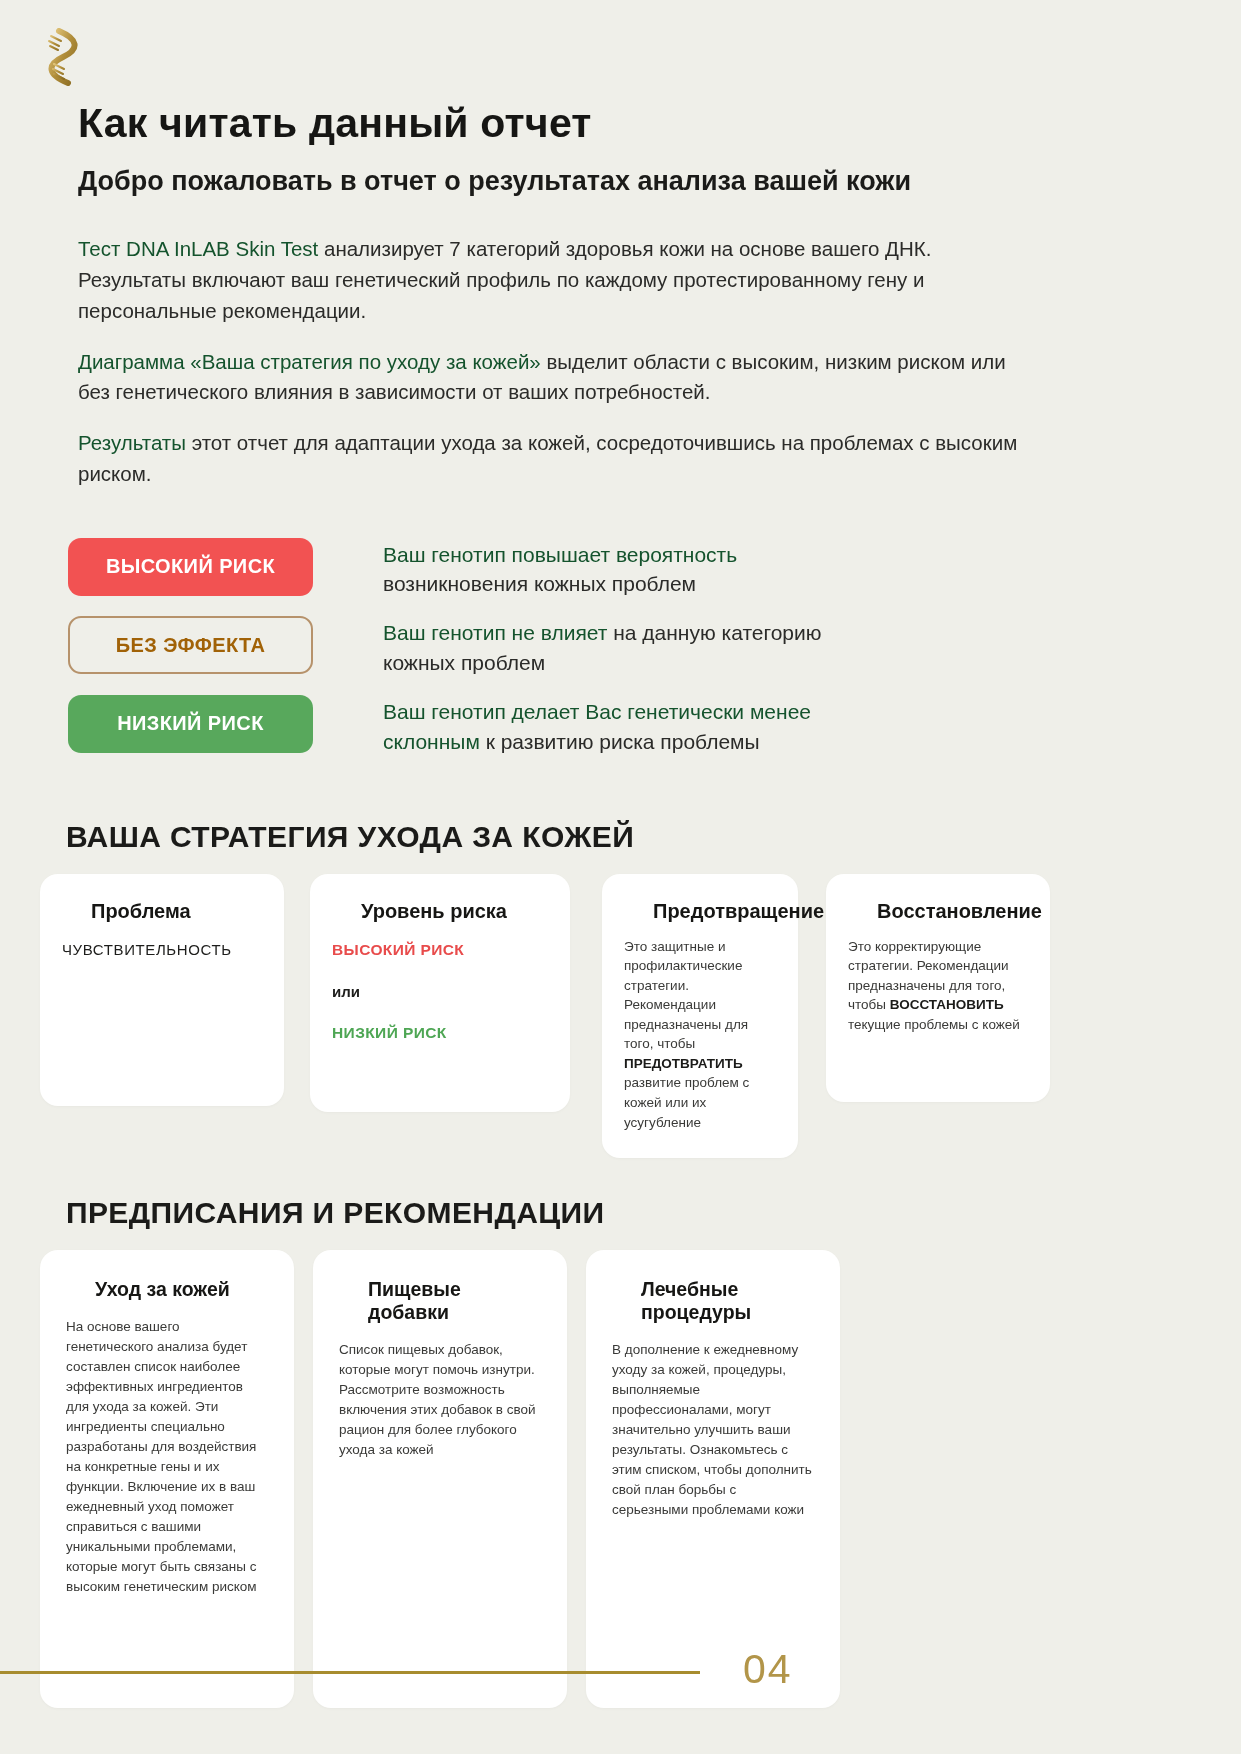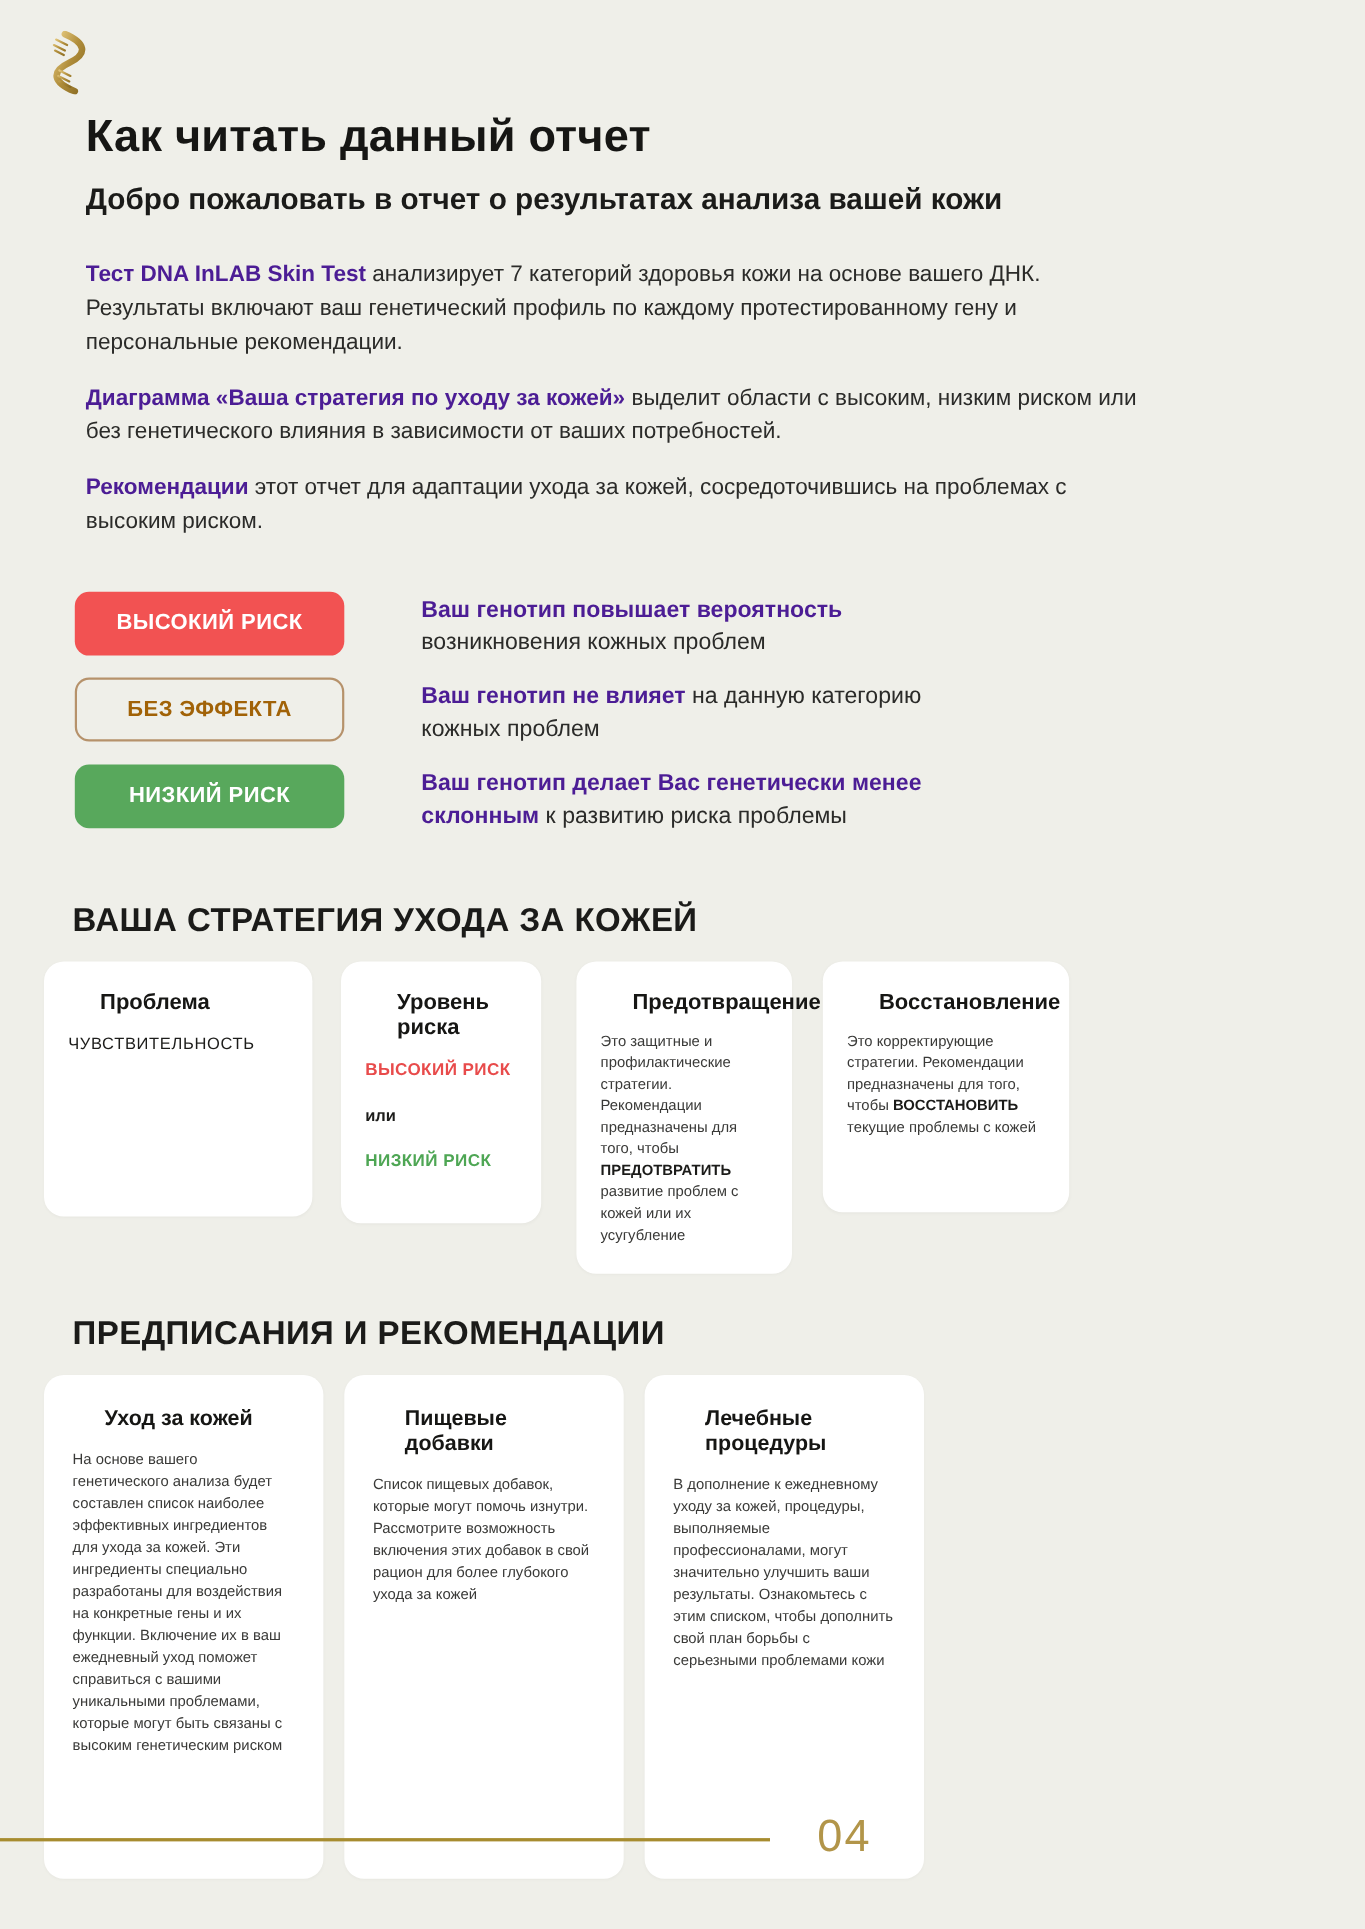--- a/index.html
+++ b/index.html
@@ -8,21 +8,21 @@
     position:relative; width:1241px; height:1754px; margin:0 auto;
     background:#efefe9; overflow:hidden;
     font-family:"Liberation Sans", sans-serif; color:#1d1d1b;
   }
   .logo { position:absolute; top:28px; left:44px; width:42px; height:58px; }
   .header { padding:100px 120px 0 78px; }
   .h1 { font-size:41px; font-weight:800; letter-spacing:0.2px; line-height:1.15; color:#161614; }
   .h2 { margin-top:16px; font-size:27px; font-weight:700; line-height:1.38; max-width:880px; color:#1b1b19; }
   .intro { padding:34px 140px 0 78px; }
   .intro p { font-size:20.5px; line-height:1.5; max-width:960px; color:#2b2b29; margin-bottom:20px; }
-  .intro p b, .legend b { font-weight:700; color:#4c1d95; }
+  .intro p b, .legend b { font-weight:400; color:#14532d; }
   .legend { padding:28px 120px 0 68px; }
   .legend-row { display:flex; align-items:flex-start; margin-bottom:17px; }
   .badge {
     width:245px; min-height:58px; border-radius:13px;
     display:flex; align-items:center; justify-content:center;
     font-size:20px; font-weight:700; letter-spacing:0.4px; flex:none;
   }
   .badge.high { background:#f25252; color:#ffffff; }
   .badge.none { background:transparent; border:2px solid #b6926b; color:#a16207; }
   .badge.low  { background:#58a85c; color:#ffffff; }
@@ -32,21 +32,21 @@
   .st2 { padding:38px 0 0 66px; }
   .cards-row { display:flex; align-items:flex-start; margin:20px 0 0 40px; }
   .card {
     background:#ffffff; border-radius:18px; padding:26px 22px;
     box-shadow:0 1px 3px rgba(0,0,0,0.03);
   }
   .card-title { font-size:20px; font-weight:700; color:#161614; margin-bottom:14px;margin-left:29px; }
   .card-body { font-size:13.5px; line-height:1.45; color:#3a3a38; }
   .card-body b { font-weight:700; color:#1b1b19; }
   .c-problem { width:244px; min-height:232px; margin-right:26px; }
-  .c-risk    { width:182px; min-height:238px; margin-right:32px; }
+  .c-risk    { width:260px; min-height:238px; margin-right:32px; }
   .c-prev    { width:196px; min-height:238px; margin-right:28px; }
   .c-rest    { width:224px; min-height:228px; }
   .problem-value { font-size:15px; letter-spacing:0.6px; color:#1d1d1b; margin-top:18px; }
   .risk-high { font-size:15.5px; font-weight:700; letter-spacing:0.4px; color:#e84b4b; margin-top:18px; }
   .risk-or { font-size:15px; font-weight:700; color:#1d1d1b; margin-top:24px; }
   .risk-low { font-size:15.5px; font-weight:700; letter-spacing:0.4px; color:#4ea654; margin-top:24px; }
   .rx-card { width:254px; min-height:458px; padding:28px 26px; }
   .rx1 { margin-right:19px; } .rx2 { margin-right:19px; }
   .rx-card .card-title { font-size:19.5px; margin-bottom:16px; }
   .rx-card .card-body { font-size:13.5px; line-height:1.48; max-width:272px; }
@@ -77,21 +77,21 @@
   </div>
 
   <div class="header">
     <div class="h1">Как читать данный отчет</div>
     <div class="h2">Добро пожаловать в отчет о результатах анализа вашей кожи</div>
   </div>
 
   <div class="intro">
     <p><b>Тест DNA InLAB Skin Test</b><span> анализирует 7 категорий здоровья кожи на основе вашего ДНК. Результаты включают ваш генетический профиль по каждому протестированному гену и персональные рекомендации.</span></p>
     <p><b>Диаграмма «Ваша стратегия по уходу за кожей»</b><span> выделит области с высоким, низким риском или без генетического влияния в зависимости от ваших потребностей.</span></p>
-    <p><b>Рекомендации</b><span> этот отчет для адаптации ухода за кожей, сосредоточившись на проблемах с высоким риском.</span></p>
+    <p><b>Результаты</b><span> этот отчет для адаптации ухода за кожей, сосредоточившись на проблемах с высоким риском.</span></p>
   </div>
 
   <div class="legend">
     <div class="legend-row">
       <div class="badge high">ВЫСОКИЙ РИСК</div>
       <div class="legend-desc"><b>Ваш генотип повышает вероятность</b><span> возникновения кожных проблем</span></div>
     </div>
     <div class="legend-row">
       <div class="badge none">БЕЗ ЭФФЕКТА</div>
       <div class="legend-desc"><b>Ваш генотип не влияет</b><span> на данную категорию кожных проблем</span></div>

